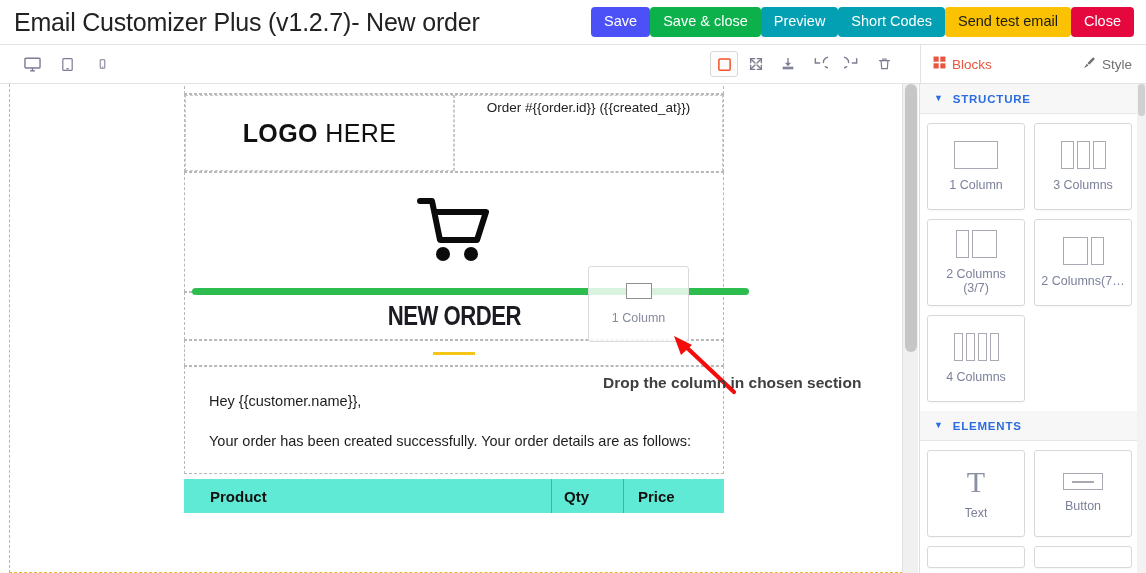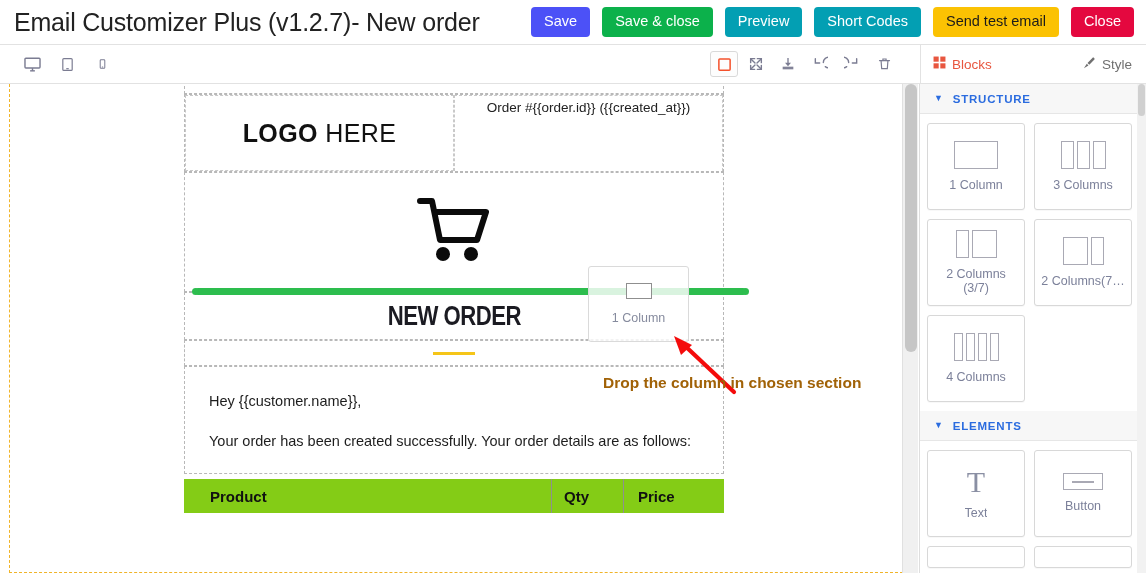--- a/index.html
+++ b/index.html
@@ -25,21 +25,21 @@
     font-size: 25px;
     color: #222222;
     font-weight: 400;
     white-space: nowrap;
     letter-spacing: -0.2px;
   }
   #header-actions {
     margin-left: auto;
     display: flex;
     align-items: center;
-    gap: 12px;
+    gap: 0;
   }
   .hdr-btn {
     border: none;
     border-radius: 4px;
     color: #ffffff;
     font-size: 14.5px;
     font-family: "Liberation Sans", sans-serif;
     padding: 7px 13px;
     cursor: pointer;
     line-height: 1.1;
@@ -174,21 +174,21 @@
 
   #row-divider { height: 26px; display: flex; align-items: center; justify-content: center; }
   #divider-line { width: 42px; height: 3px; background: #f5c518; }
 
   #row-greeting { height: 108px; padding: 26px 24px 0 24px; }
   #row-greeting p { margin: 0 0 24px 0; font-size: 14.5px; color: #1d1d1d; }
 
   #row-table { margin-top: 5px; }
   #table-head {
     display: flex;
-    background: #84cc16;
+    background: #5eead4;
     height: 34px;
     align-items: center;
     color: #111111;
     font-weight: 700;
     font-size: 15px;
   }
   #th-product { flex: 1 1 auto; padding-left: 26px; border-right: 1px solid #8f8f8f; height: 100%; display:flex; align-items:center;}
   #th-qty { width: 72px; flex: none; border-right: 1px solid #8f8f8f; height: 100%; display:flex; align-items:center; padding-left: 12px;}
   #th-price { width: 100px; flex: none; height: 100%; display:flex; align-items:center; padding-left: 14px;}
 
@@ -526,21 +526,21 @@
         <div id="drag-ghost-glyph"></div>
         <div id="drag-ghost-label">1 Column</div>
       </div>
 
       <span id="annotation-arrow">
         <svg width="72" height="62" viewBox="0 0 72 62">
           <line x1="64" y1="56" x2="13" y2="8" stroke="#f40b0b" stroke-width="4.2" stroke-linecap="round"></line>
           <polygon points="4,0 22,9 11,19" fill="#f40b0b"></polygon>
         </svg>
       </span>
-      <div id="annotation-text" style="color: #a16207;">Drop the column in chosen section</div>
+      <div id="annotation-text" style="color: #404040;">Drop the column in chosen section</div>
 
     </div>
 
     <div id="canvas-scrollbar">
       <div id="canvas-scroll-thumb"></div>
     </div>
   </div>
 
   <div id="blocks-panel">
 

